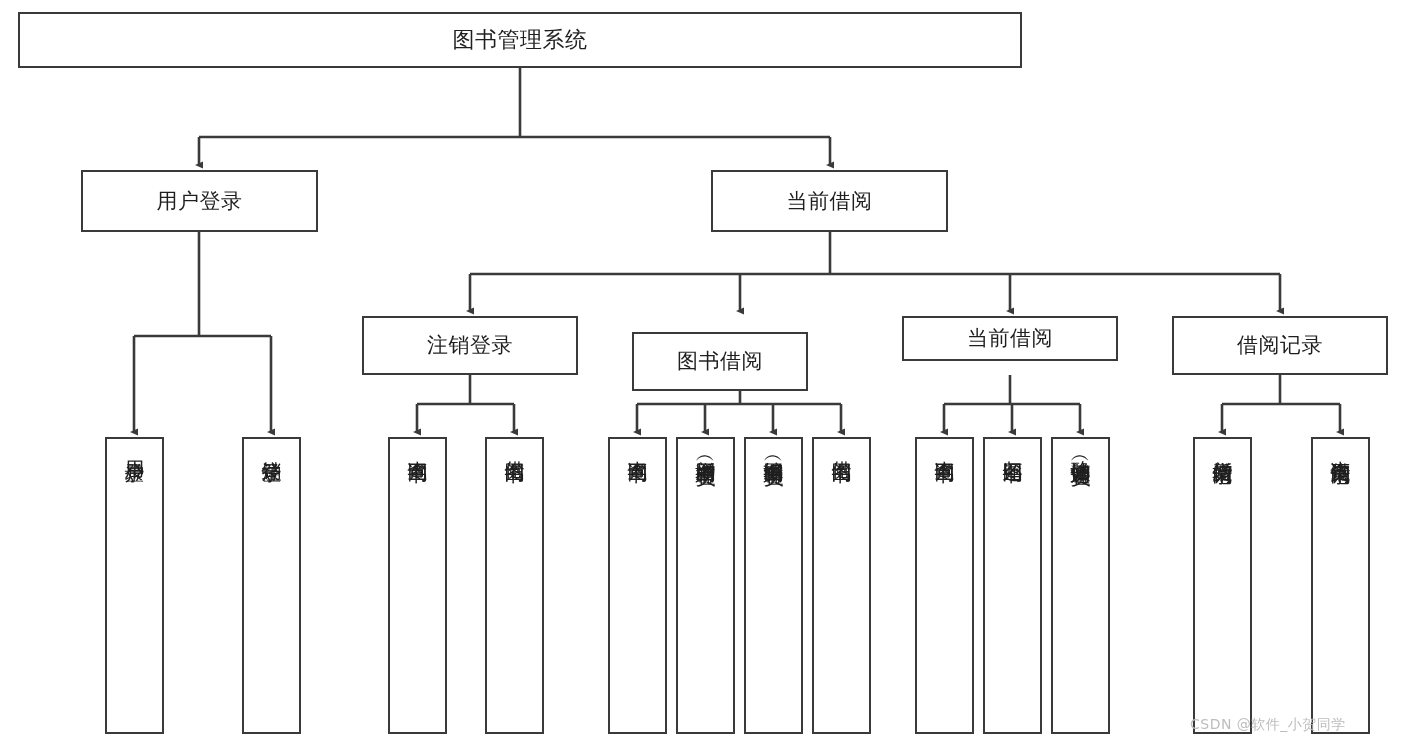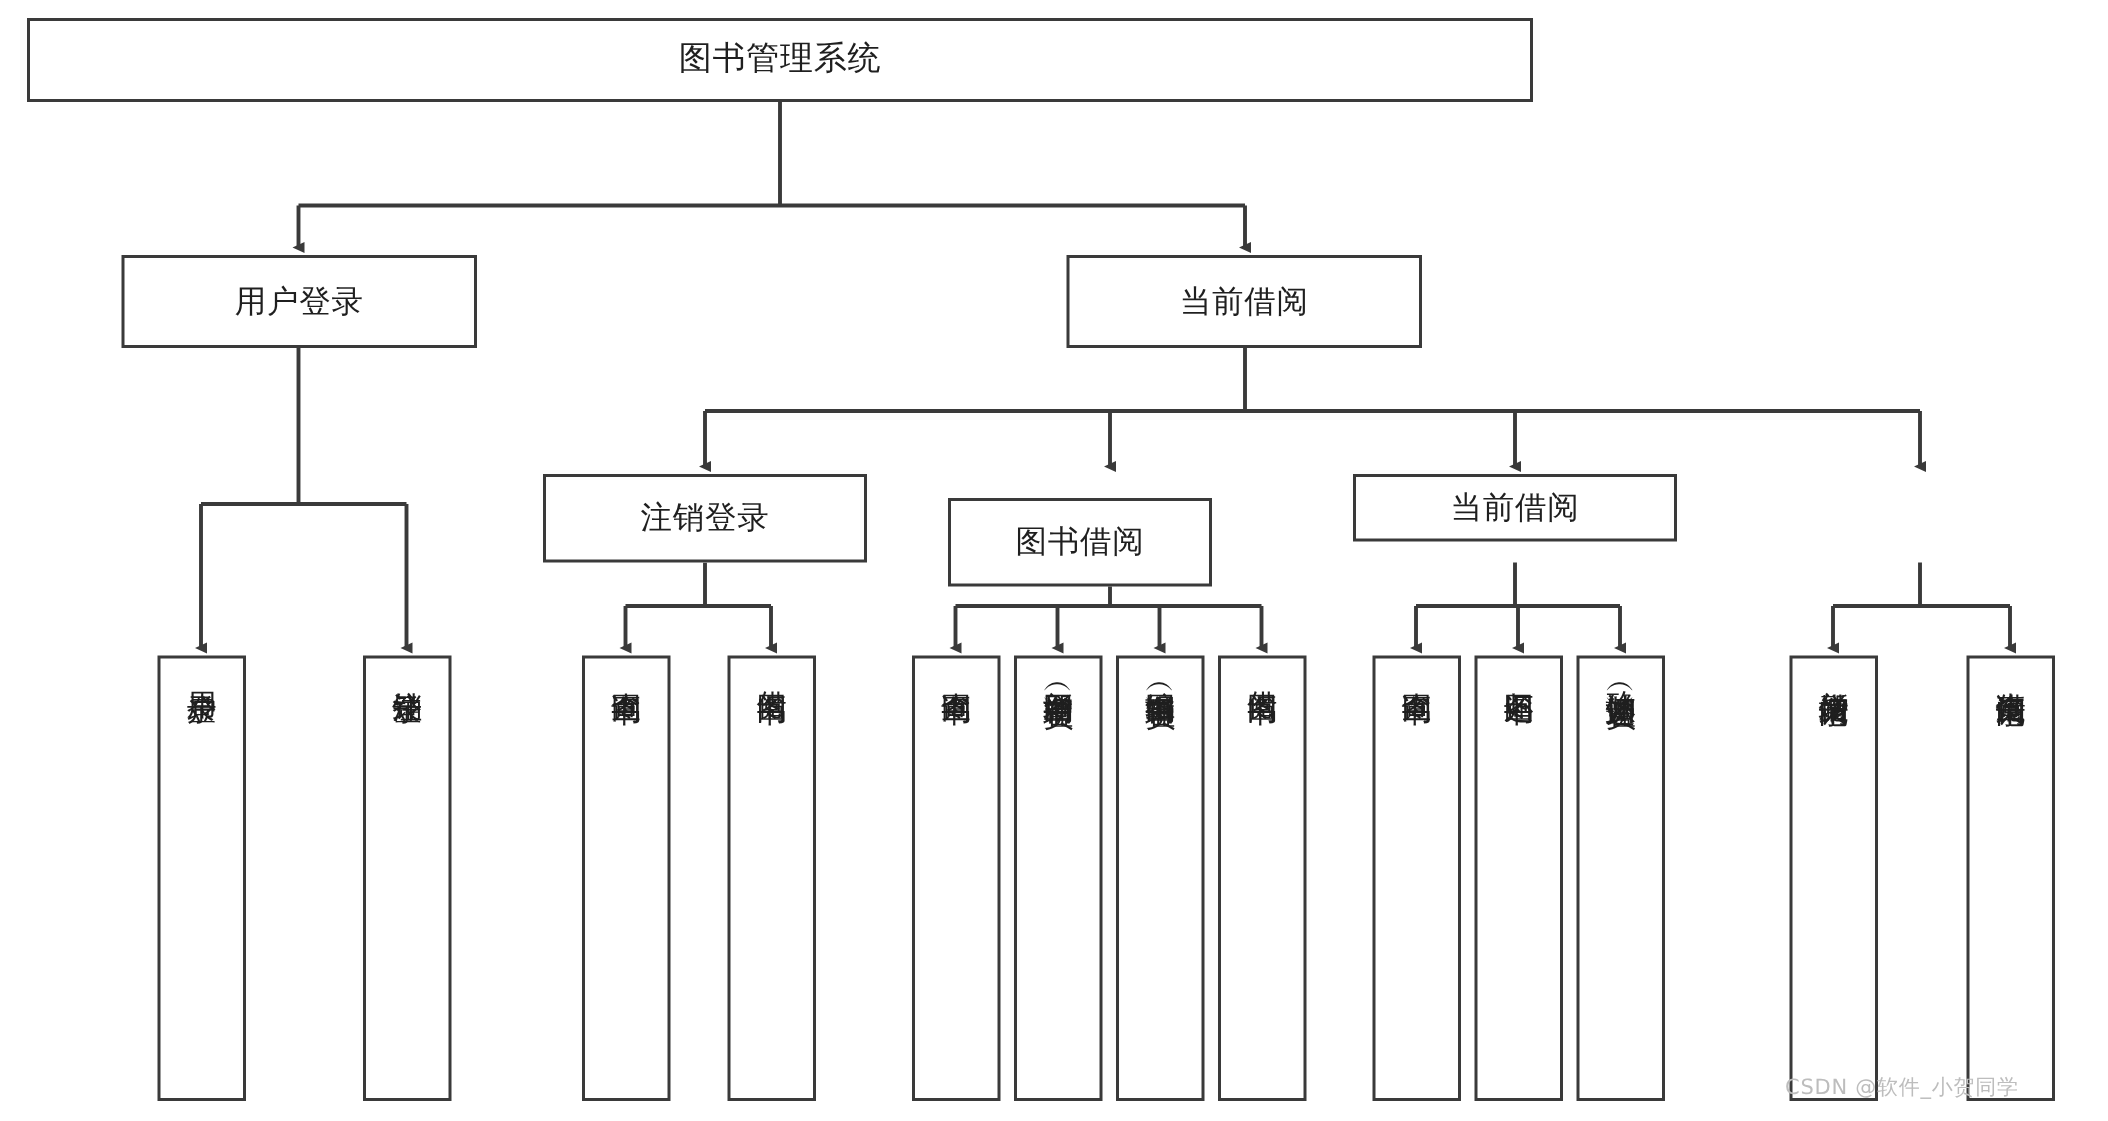--- a/index.html
+++ b/index.html
@@ -143,20 +143,23 @@
 
   <div class="node horiz" style="left:362px; top:316px; width:216px; height:59px;">
     <span class="node-label">注销登录</span>
   </div>
   <div class="node horiz" style="left:632px; top:332px; width:176px; height:59px;">
     <span class="node-label">图书借阅</span>
   </div>
   <div class="node horiz" style="left:902px; top:316px; width:216px; height:45px;">
     <span class="node-label">当前借阅</span>
   </div>
+  <div class="node horiz" style="left:1172px; top:316px; width:216px; height:59px;">
+    <span class="node-label">借阅记录</span>
+  </div>
 
   <div class="node vert" style="left:105px; top:437px; width:59px; height:297px;">
     <span class="node-label">用户登录</span>
   </div>
   <div class="node vert" style="left:242px; top:437px; width:59px; height:297px;">
     <span class="node-label">注销登录</span>
   </div>
 
   <div class="node vert" style="left:388px; top:437px; width:59px; height:297px;">
     <span class="node-label">查询图书</span>

